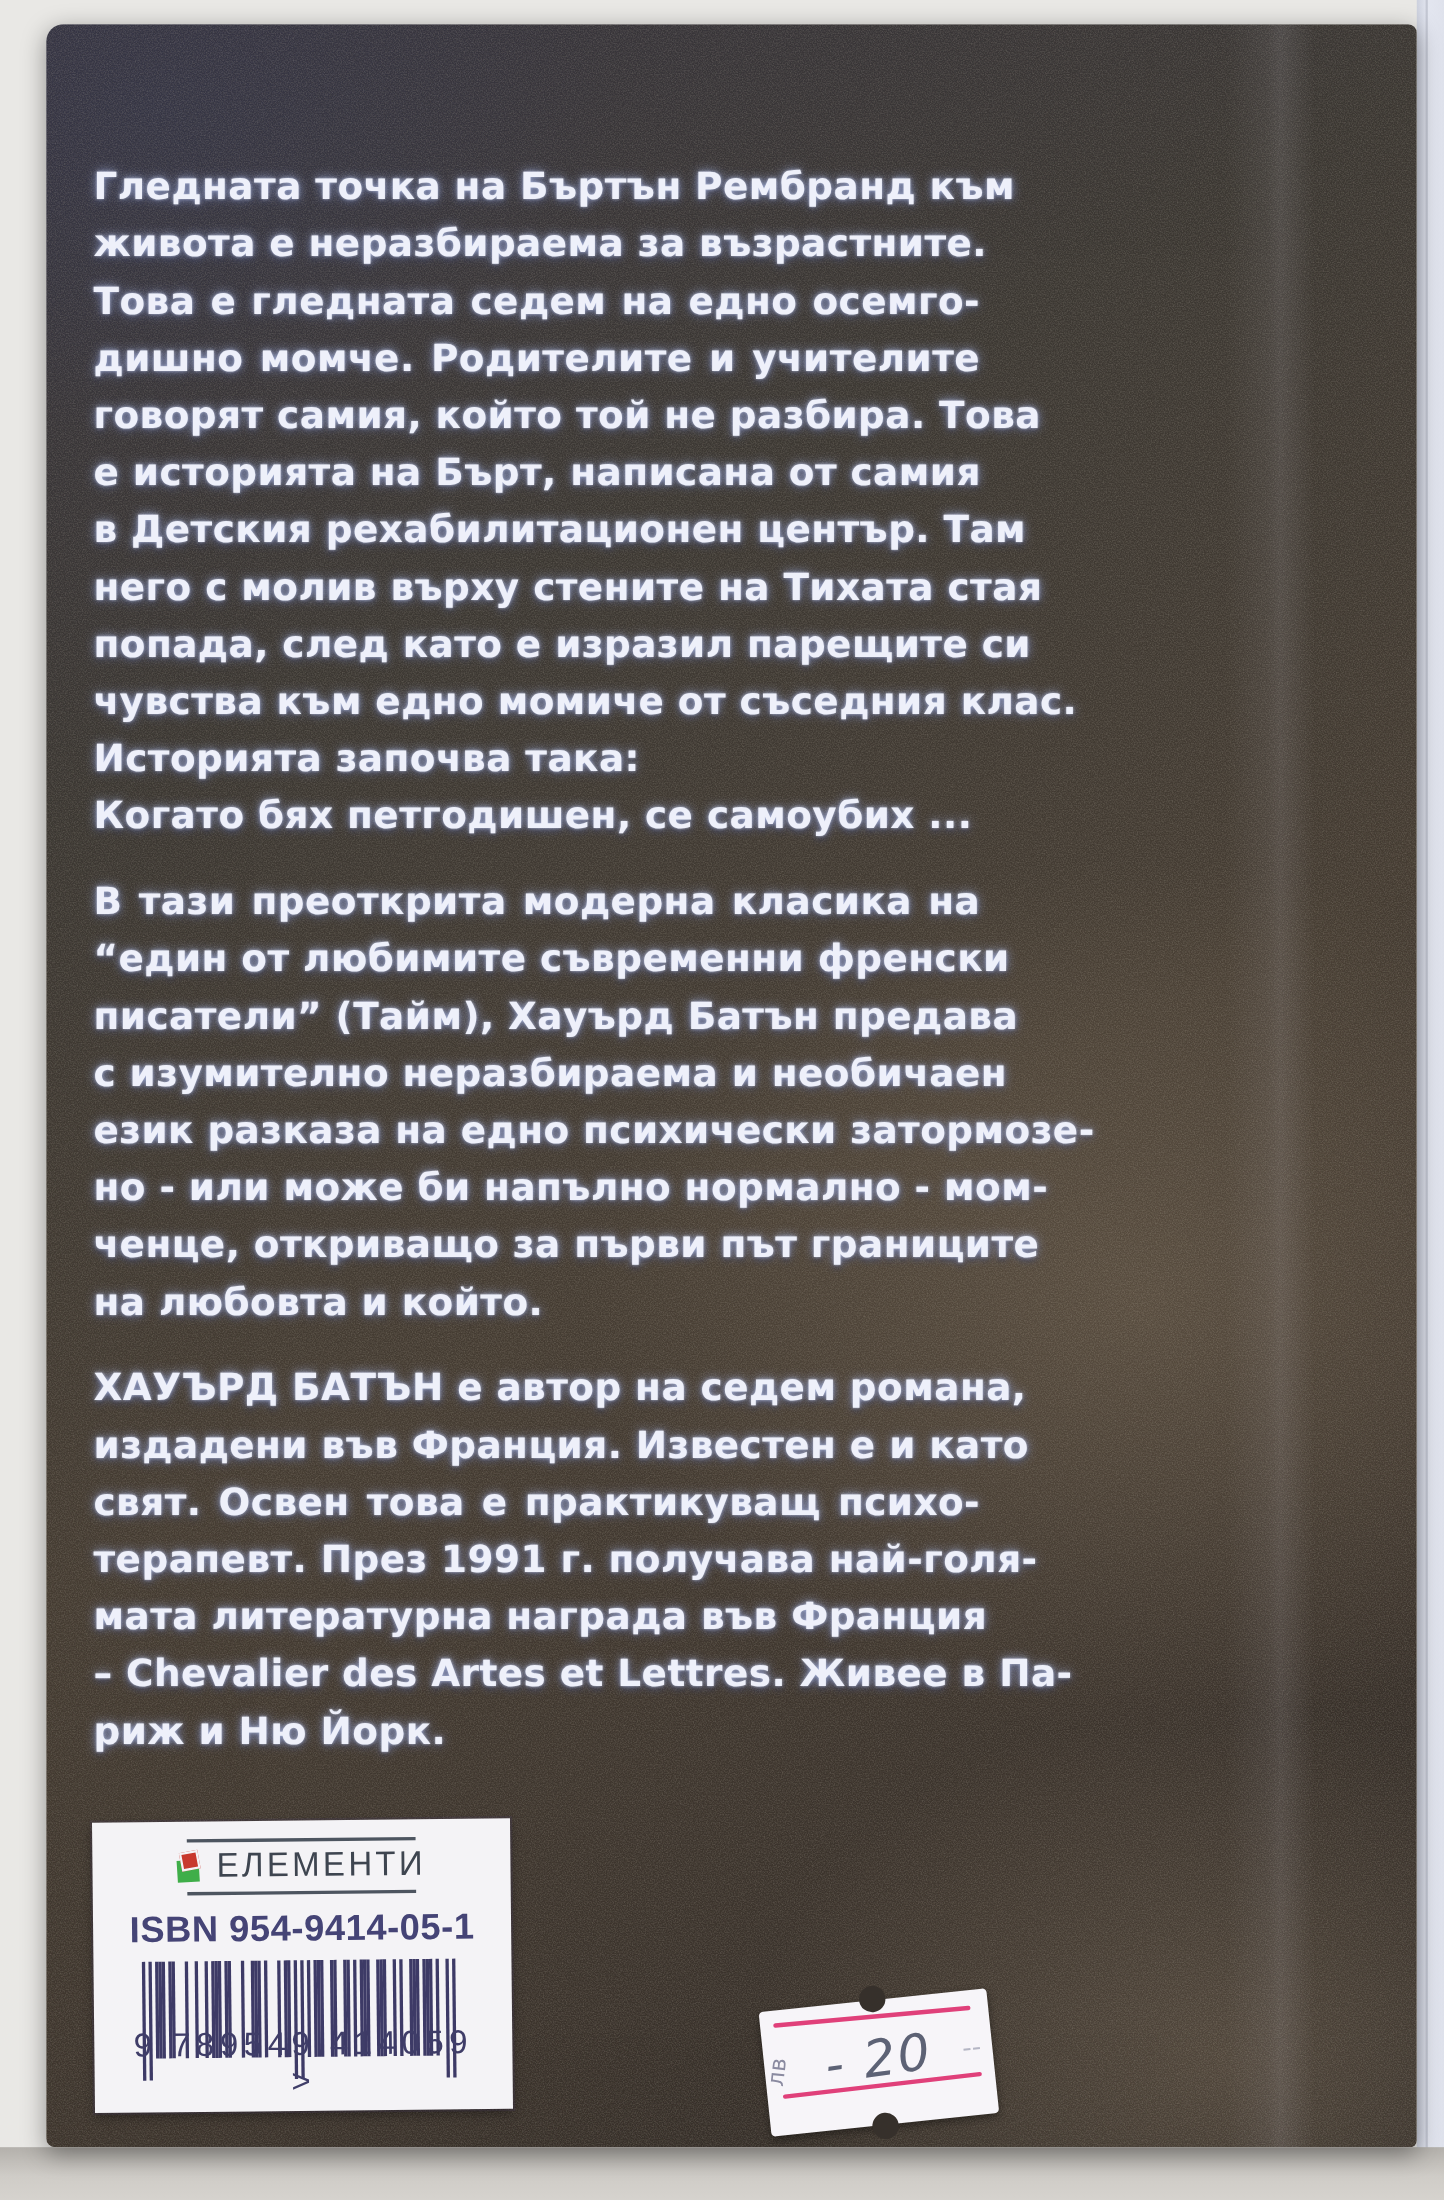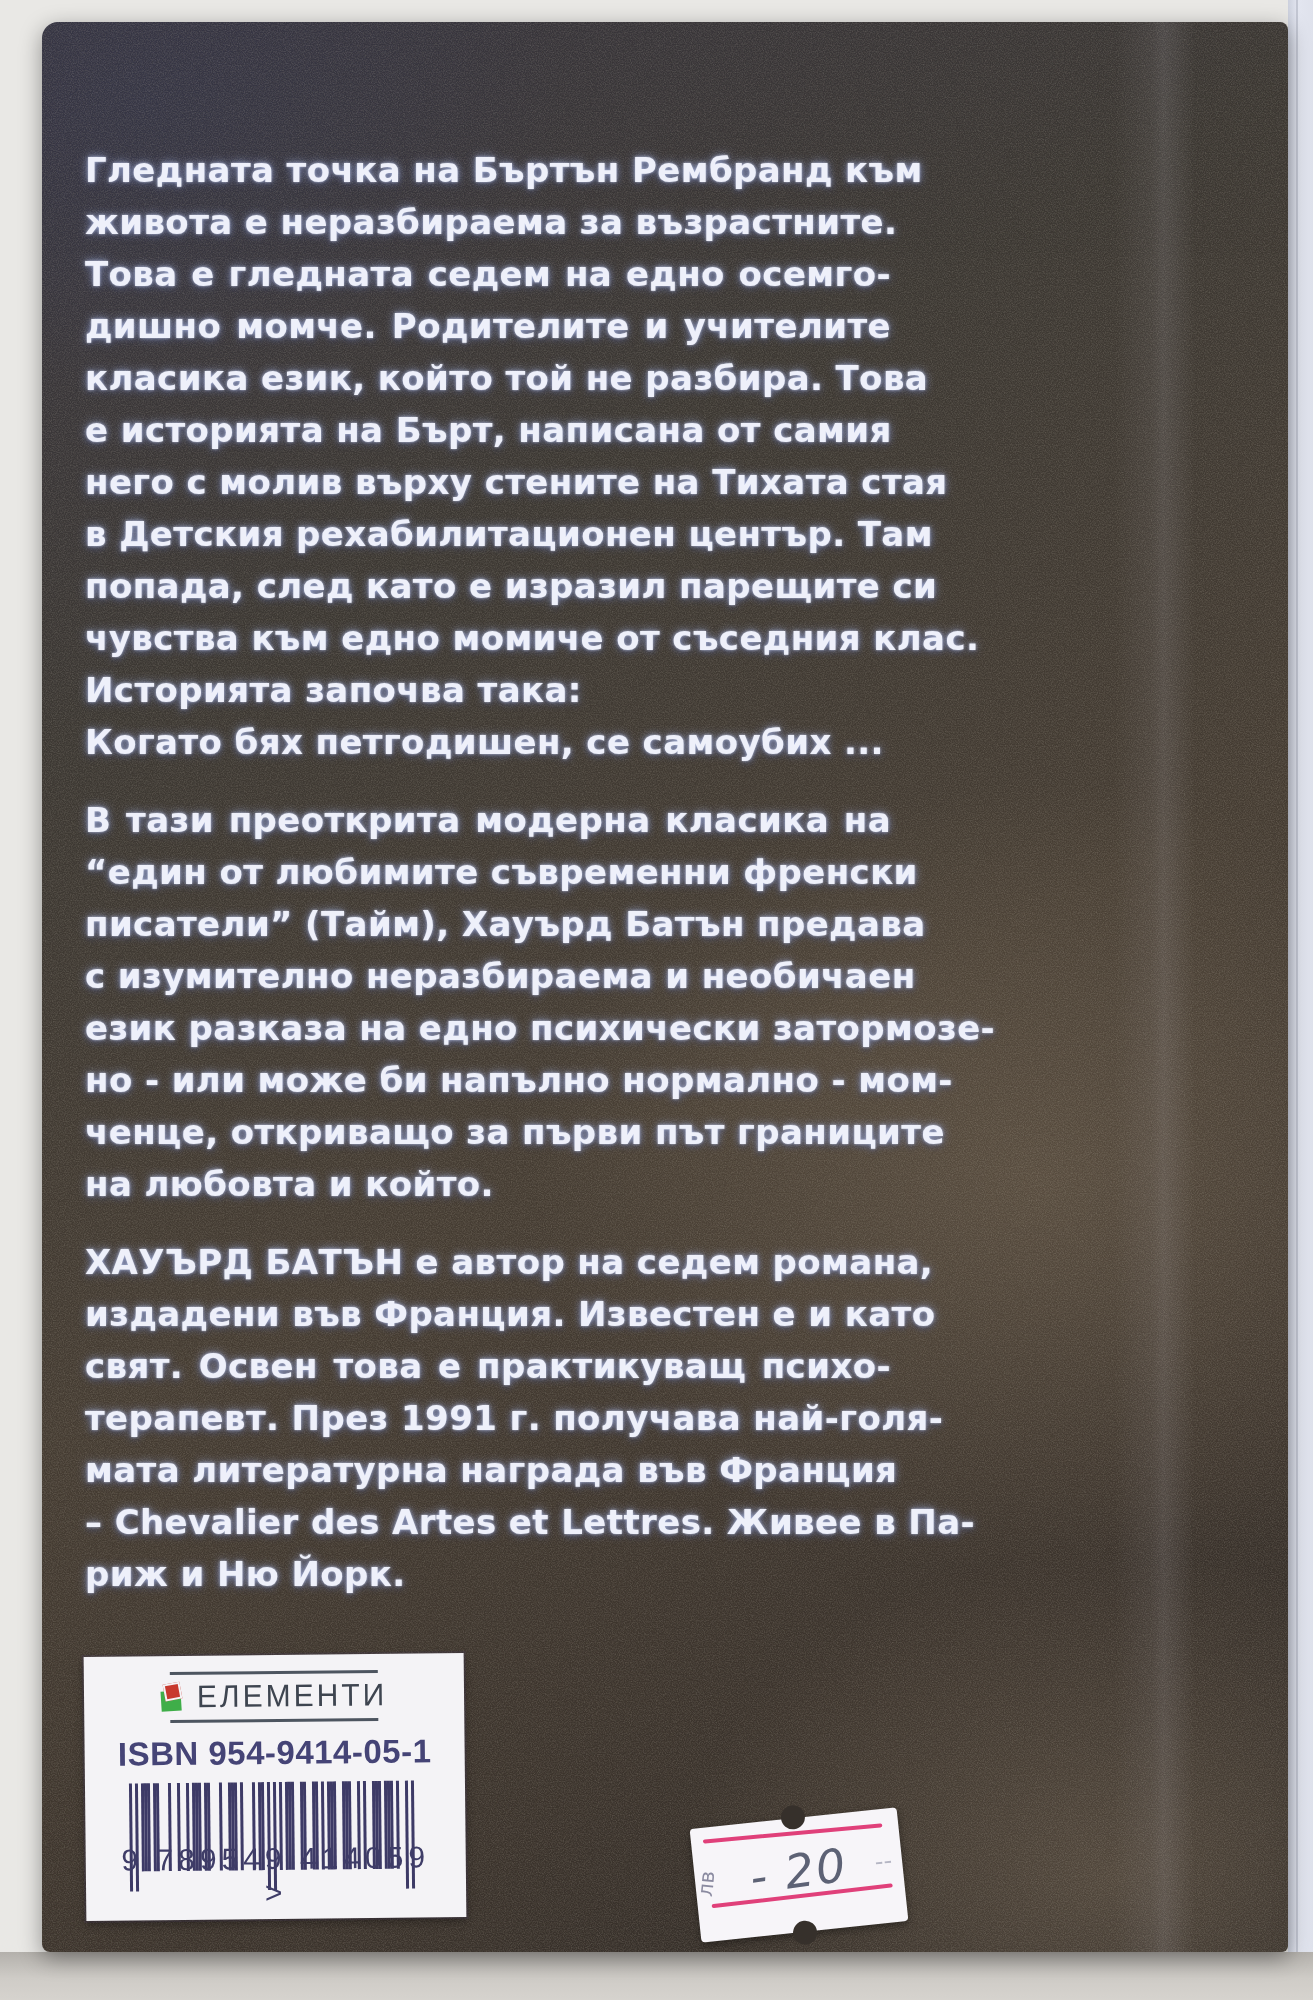--- a/index.html
+++ b/index.html
@@ -141,24 +141,24 @@
     </svg>
 
     <div class="sheen"></div>
 
     <div class="cover-text">
         <div class="para">
           <div class="line">Гледната точка на Бъртън Рембранд към</div>
           <div class="line">живота е неразбираема за възрастните.</div>
           <div class="line">Това е гледната седем на едно осемго-</div>
           <div class="line">дишно момче. Родителите и учителите</div>
-          <div class="line">класика език, който той не разбира. Това</div>
+          <div class="line">говорят самия, който той не разбира. Това</div>
           <div class="line">е историята на Бърт, написана от самия</div>
+          <div class="line">в Детския рехабилитационен център. Там</div>
           <div class="line">него с молив върху стените на Тихата стая</div>
-          <div class="line">в Детския рехабилитационен център. Там</div>
           <div class="line">попада, след като е изразил парещите си</div>
           <div class="line">чувства към едно момиче от съседния клас.</div>
           <div class="line nj">Историята започва така:</div>
           <div class="line nj">Когато бях петгодишен, се самоубих ...</div>
         </div>
         <div class="para">
           <div class="line">В тази преоткрита модерна класика на</div>
           <div class="line">“един от любимите съвременни френски</div>
           <div class="line">писатели” (Тайм), Хауърд Батън предава</div>
           <div class="line">с изумително неразбираема и необичаен</div>

